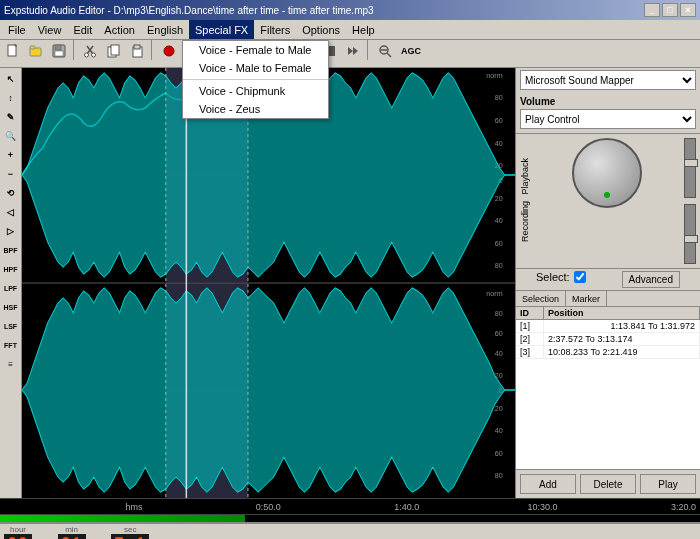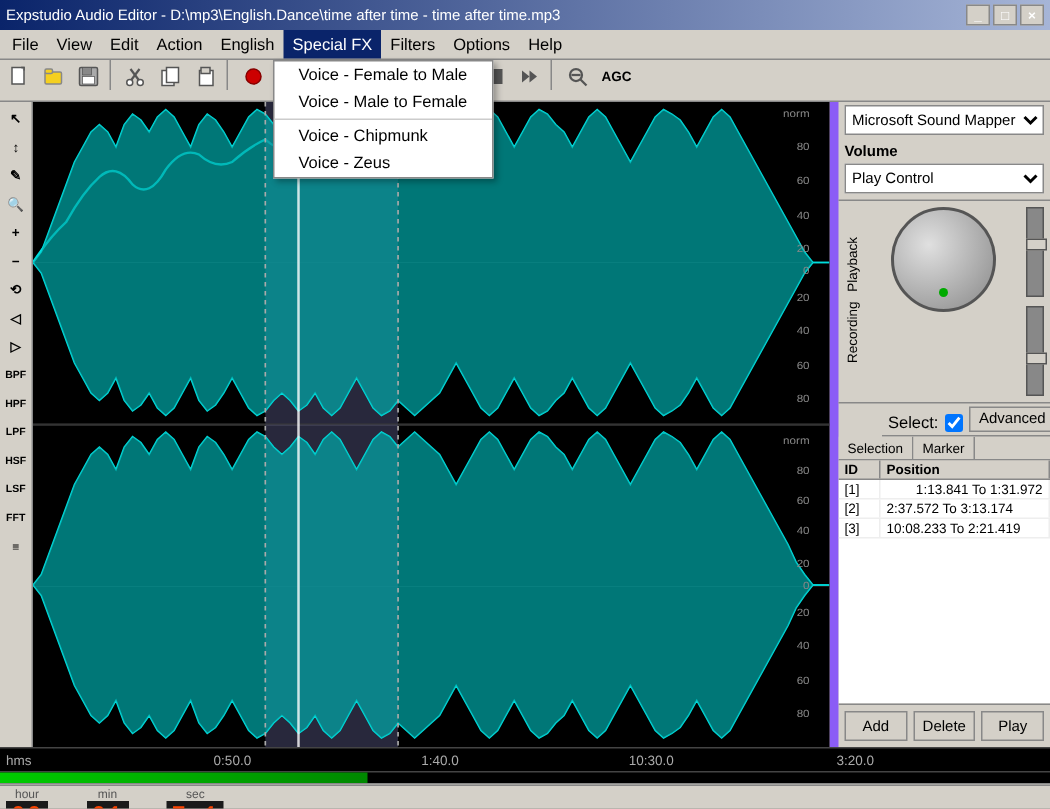--- a/index.html
+++ b/index.html
@@ -114,23 +114,23 @@
     
     #waveform-container {
       flex: 1;
       background: #000;
       position: relative;
       overflow: hidden;
     }
     
     
     #right-panel {
-      width: 147px;
-      background: #d4d0c8;
-      border-left: 6px solid #8b5cf6;
+      width: 185px;
+      background: #d4d0c8;
+      border-left: 1px solid #8b5cf6;
       display: flex;
       flex-direction: column;
     }
 
     
     #volume-section {
       padding: 4px;
       border-bottom: 1px solid #888;
     }
     .section-label { font-size: 10px; margin-bottom: 2px; font-weight: bold; }
@@ -194,25 +194,24 @@
       background: #d4d0c8;
       border: 1px solid #555;
       position: absolute;
       left: -1px;
       top: 20px;
     }
 
     
     #select-row {
       display: flex;
-      align-items: flex-end;
-      padding: 2px 4px;
+      align-items: flex-start;
+      padding: 2px 20px;
       gap: 4px;
       border-bottom: 1px solid #888;
-      margin-left: 29px;
     }
     .adv-btn {
       padding: 2px 6px;
       background: #d4d0c8;
       border: 1px solid #888;
       font-size: 10px;
       cursor: pointer;
       margin-left: auto;
     }
 
@@ -284,21 +283,21 @@
       position: relative;
       overflow: hidden;
     }
     #timeline-labels {
       display: flex;
       width: 100%;
       color: #aaa;
       font-size: 9px;
       padding: 0 4px;
     }
-    .tl-label { flex: 1; text-align: left; }
+    .tl-label { flex: 1; text-align: right; }
 
     
     #progress-bar {
       height: 8px;
       background: #000;
       border-top: 1px solid #444;
       position: relative;
     }
     #progress-fill {
       height: 100%;

